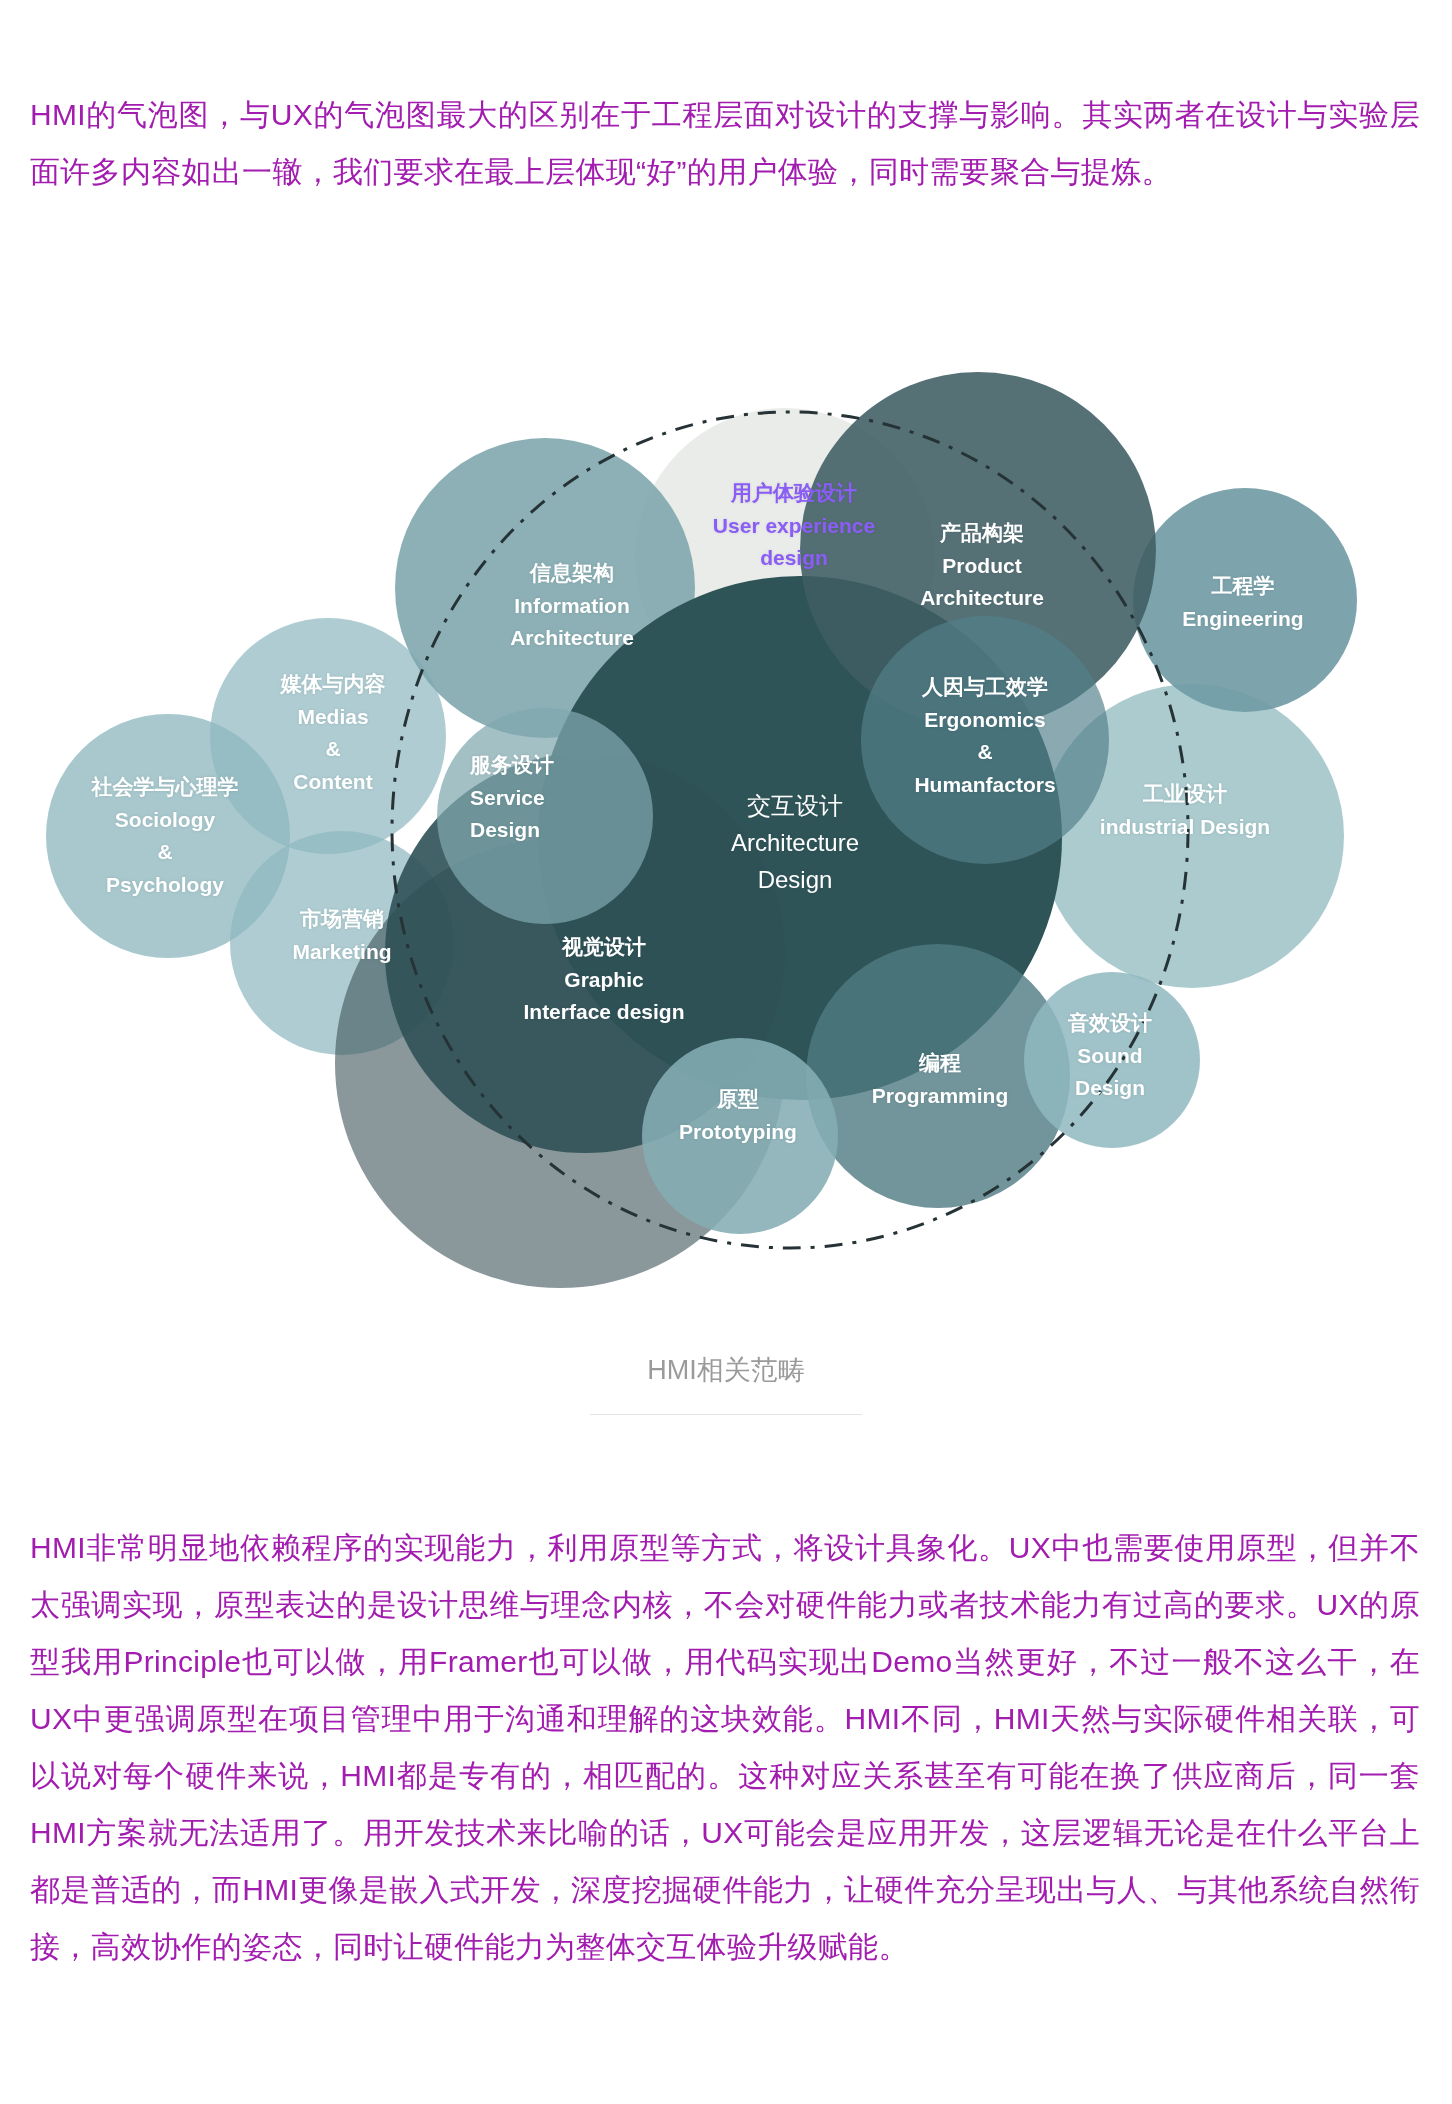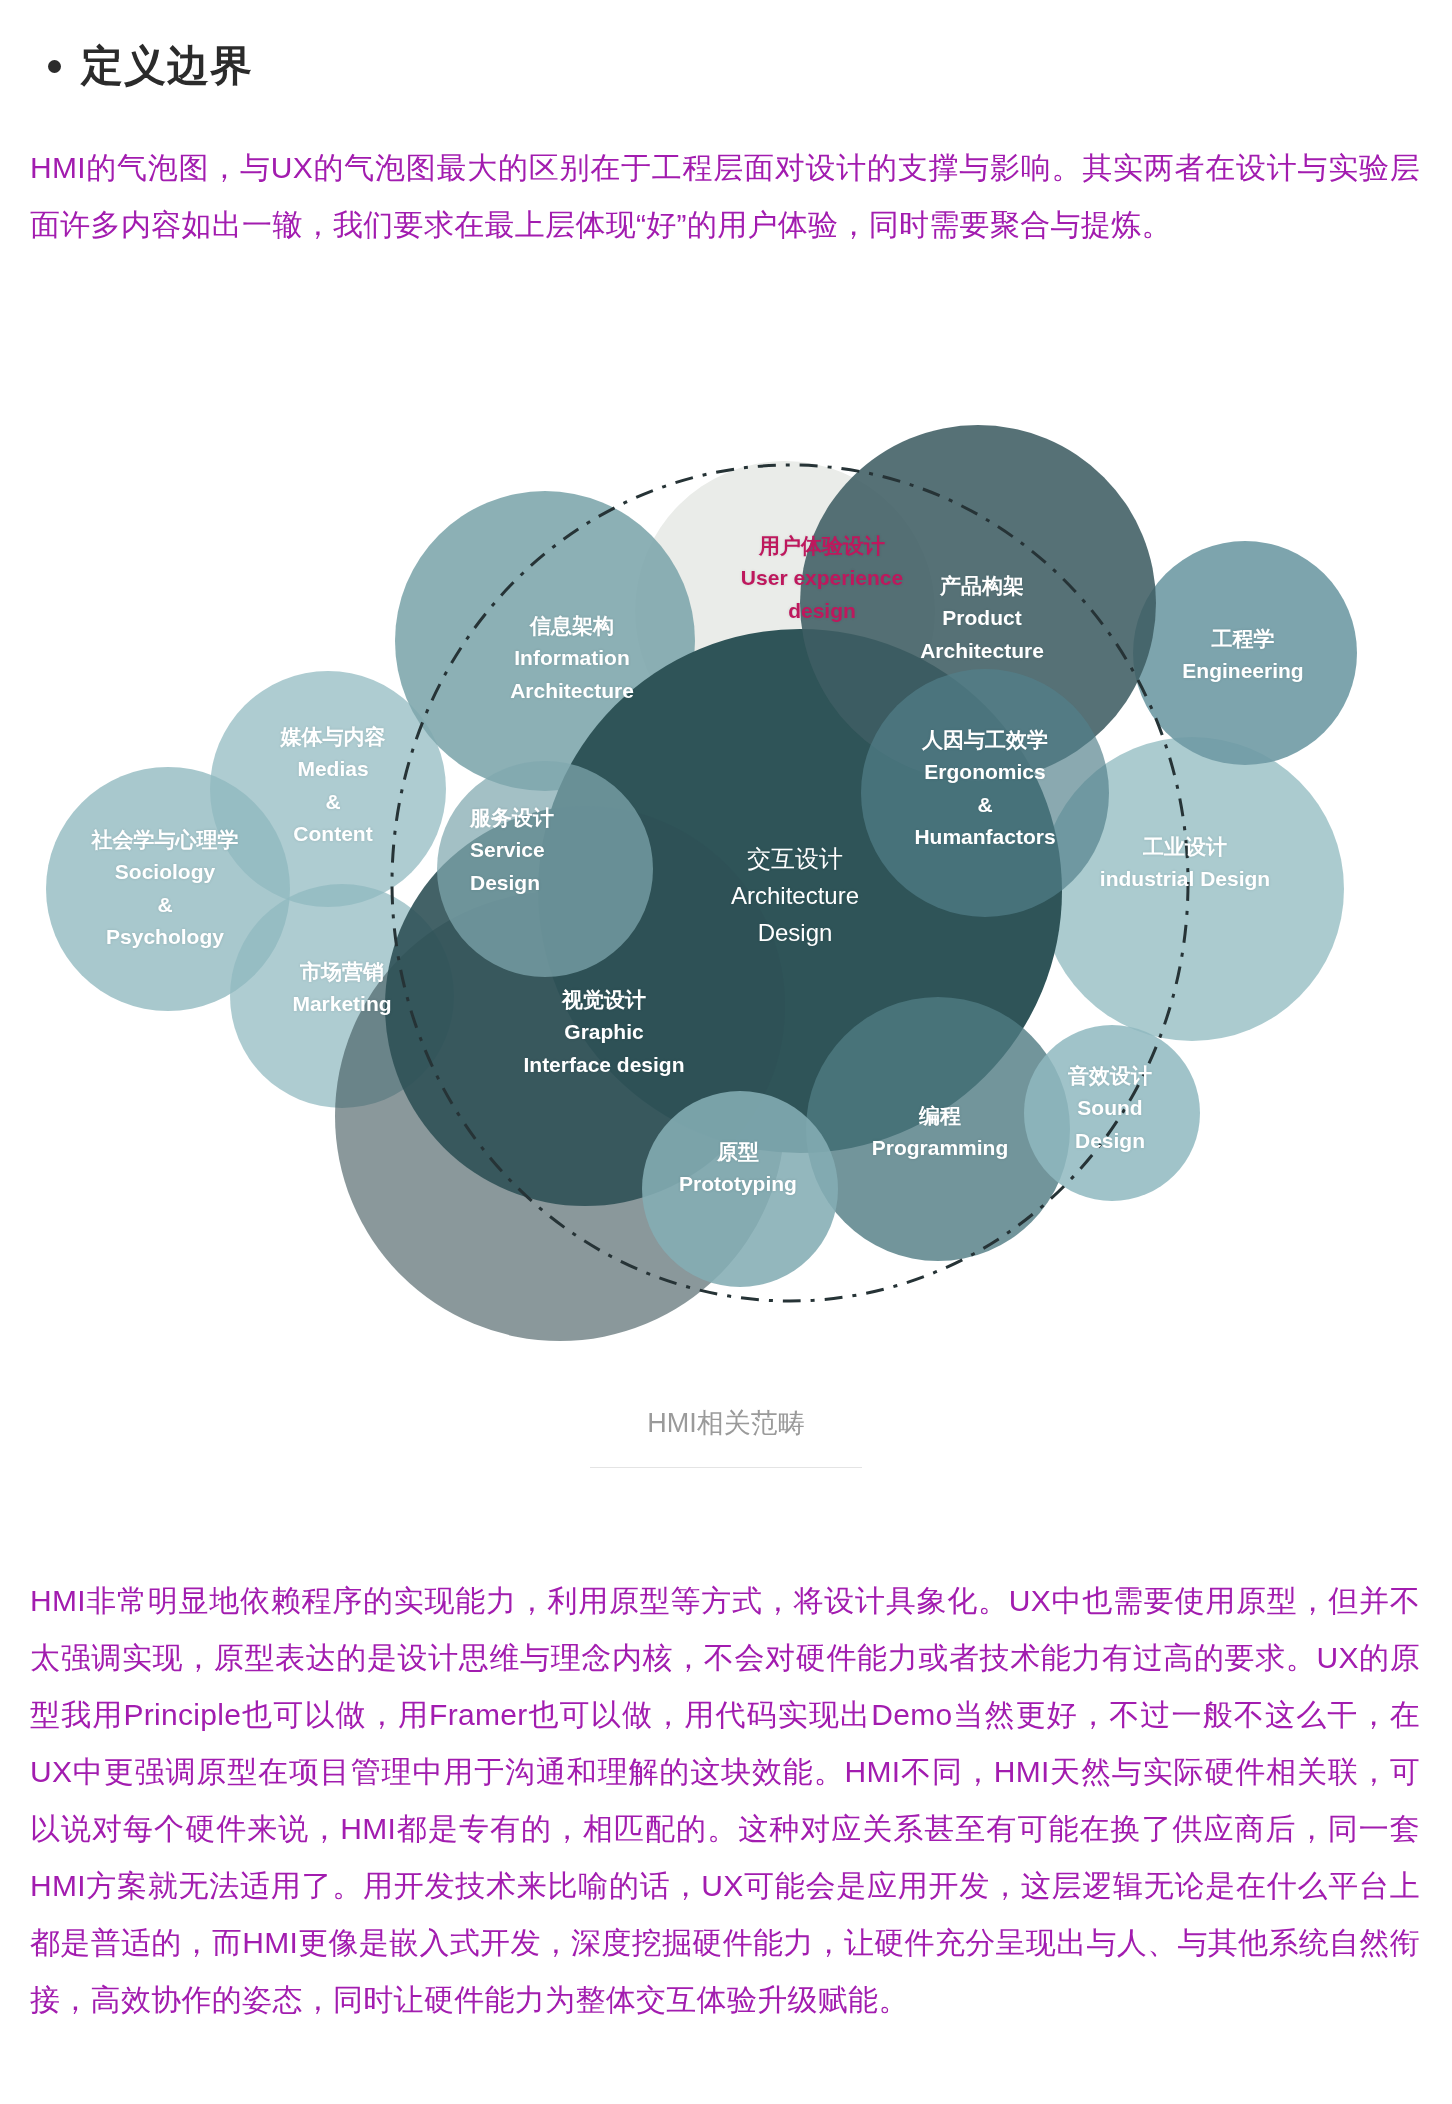--- a/index.html
+++ b/index.html
@@ -47,24 +47,20 @@
     width: 272px; height: 0; border-top: 1px solid #e4e4e4;
     margin: 28px auto 0 auto;
   }
   .article-bottom { padding: 0 32px 36px 30px; }
   .article-bottom .body-para { margin-top: 104px; }
 </style>
 </head>
 <body>
 
 <div class="article-top">
-  <div class="heading-row">
-    <span class="heading-bullet"></span>
-    <span class="heading-text">定义边界</span>
-  </div>
   <p class="body-para">HMI的气泡图，与UX的气泡图最大的区别在于工程层面对设计的支撑与影响。其实两者在设计与实验层面许多内容如出一辙，我们要求在最上层体现“好”的用户体验，同时需要聚合与提炼。</p>
 </div>
 
 <div class="diagram">
   <svg class="boundary-svg" width="1452" height="930">
     <ellipse fill="none" cx="790" cy="454" rx="398" ry="418" stroke="#263336" stroke-width="3" stroke-dasharray="18 10 4 10"></ellipse>
   </svg>
 <div class="bubble" style="left: 635px; top: 32px; height: 300px; width: 300px; background: rgb(234, 236, 233); opacity: 1; z-index: 1;"></div>
     <div class="bubble" style="left: 210px; top: 242px; height: 236px; width: 236px; background: rgb(143, 185, 191); opacity: 0.72; z-index: 2;"></div>
     <div class="bubble" style="left: 46px; top: 338px; height: 244px; width: 244px; background: rgb(143, 185, 191); opacity: 0.78; z-index: 2;"></div>
@@ -74,21 +70,21 @@
     <div class="bubble" style="left: 1133px; top: 112px; height: 224px; width: 224px; background: rgb(111, 154, 164); opacity: 0.9; z-index: 3;"></div>
     <div class="bubble" style="left: 335px; top: 462px; height: 450px; width: 450px; background: rgb(60, 84, 88); opacity: 0.6; z-index: 4;"></div>
     <div class="bubble" style="left: 538px; top: 200px; height: 524px; width: 524px; background: rgb(47, 84, 88); opacity: 1; z-index: 5;"></div>
     <div class="bubble" style="left: 800px; top: -4px; height: 356px; width: 356px; background: rgb(63, 93, 99); opacity: 0.88; z-index: 6;"></div>
     <div class="bubble" style="left: 385px; top: 377px; height: 400px; width: 400px; background: rgb(47, 81, 86); opacity: 0.9; z-index: 6;"></div>
     <div class="bubble" style="left: 437px; top: 332px; height: 216px; width: 216px; background: rgb(127, 168, 174); opacity: 0.72; z-index: 7;"></div>
     <div class="bubble" style="left: 861px; top: 240px; height: 248px; width: 248px; background: rgb(83, 128, 138); opacity: 0.68; z-index: 7;"></div>
     <div class="bubble" style="left: 806px; top: 568px; height: 264px; width: 264px; background: rgb(79, 122, 130); opacity: 0.8; z-index: 7;"></div>
     <div class="bubble" style="left: 1024px; top: 596px; height: 176px; width: 176px; background: rgb(143, 185, 191); opacity: 0.85; z-index: 8;"></div>
     <div class="bubble" style="left: 642px; top: 662px; height: 196px; width: 196px; background: rgb(132, 173, 180); opacity: 0.88; z-index: 8;"></div>
-    <div class="bubble-label" style="left: 822px; top: 150px; color: #be185d;">
+    <div class="bubble-label" style="left: 794px; top: 150px; color: #8b5cf6;">
       <div>用户体验设计</div>
       <div>User experience</div>
       <div>design</div>
     </div>
     <div class="bubble-label" style="left: 572px; top: 230px;">
       <div>信息架构</div>
       <div>Information</div>
       <div>Architecture</div>
     </div>
     <div class="bubble-label" style="left: 333px; top: 357px;">

